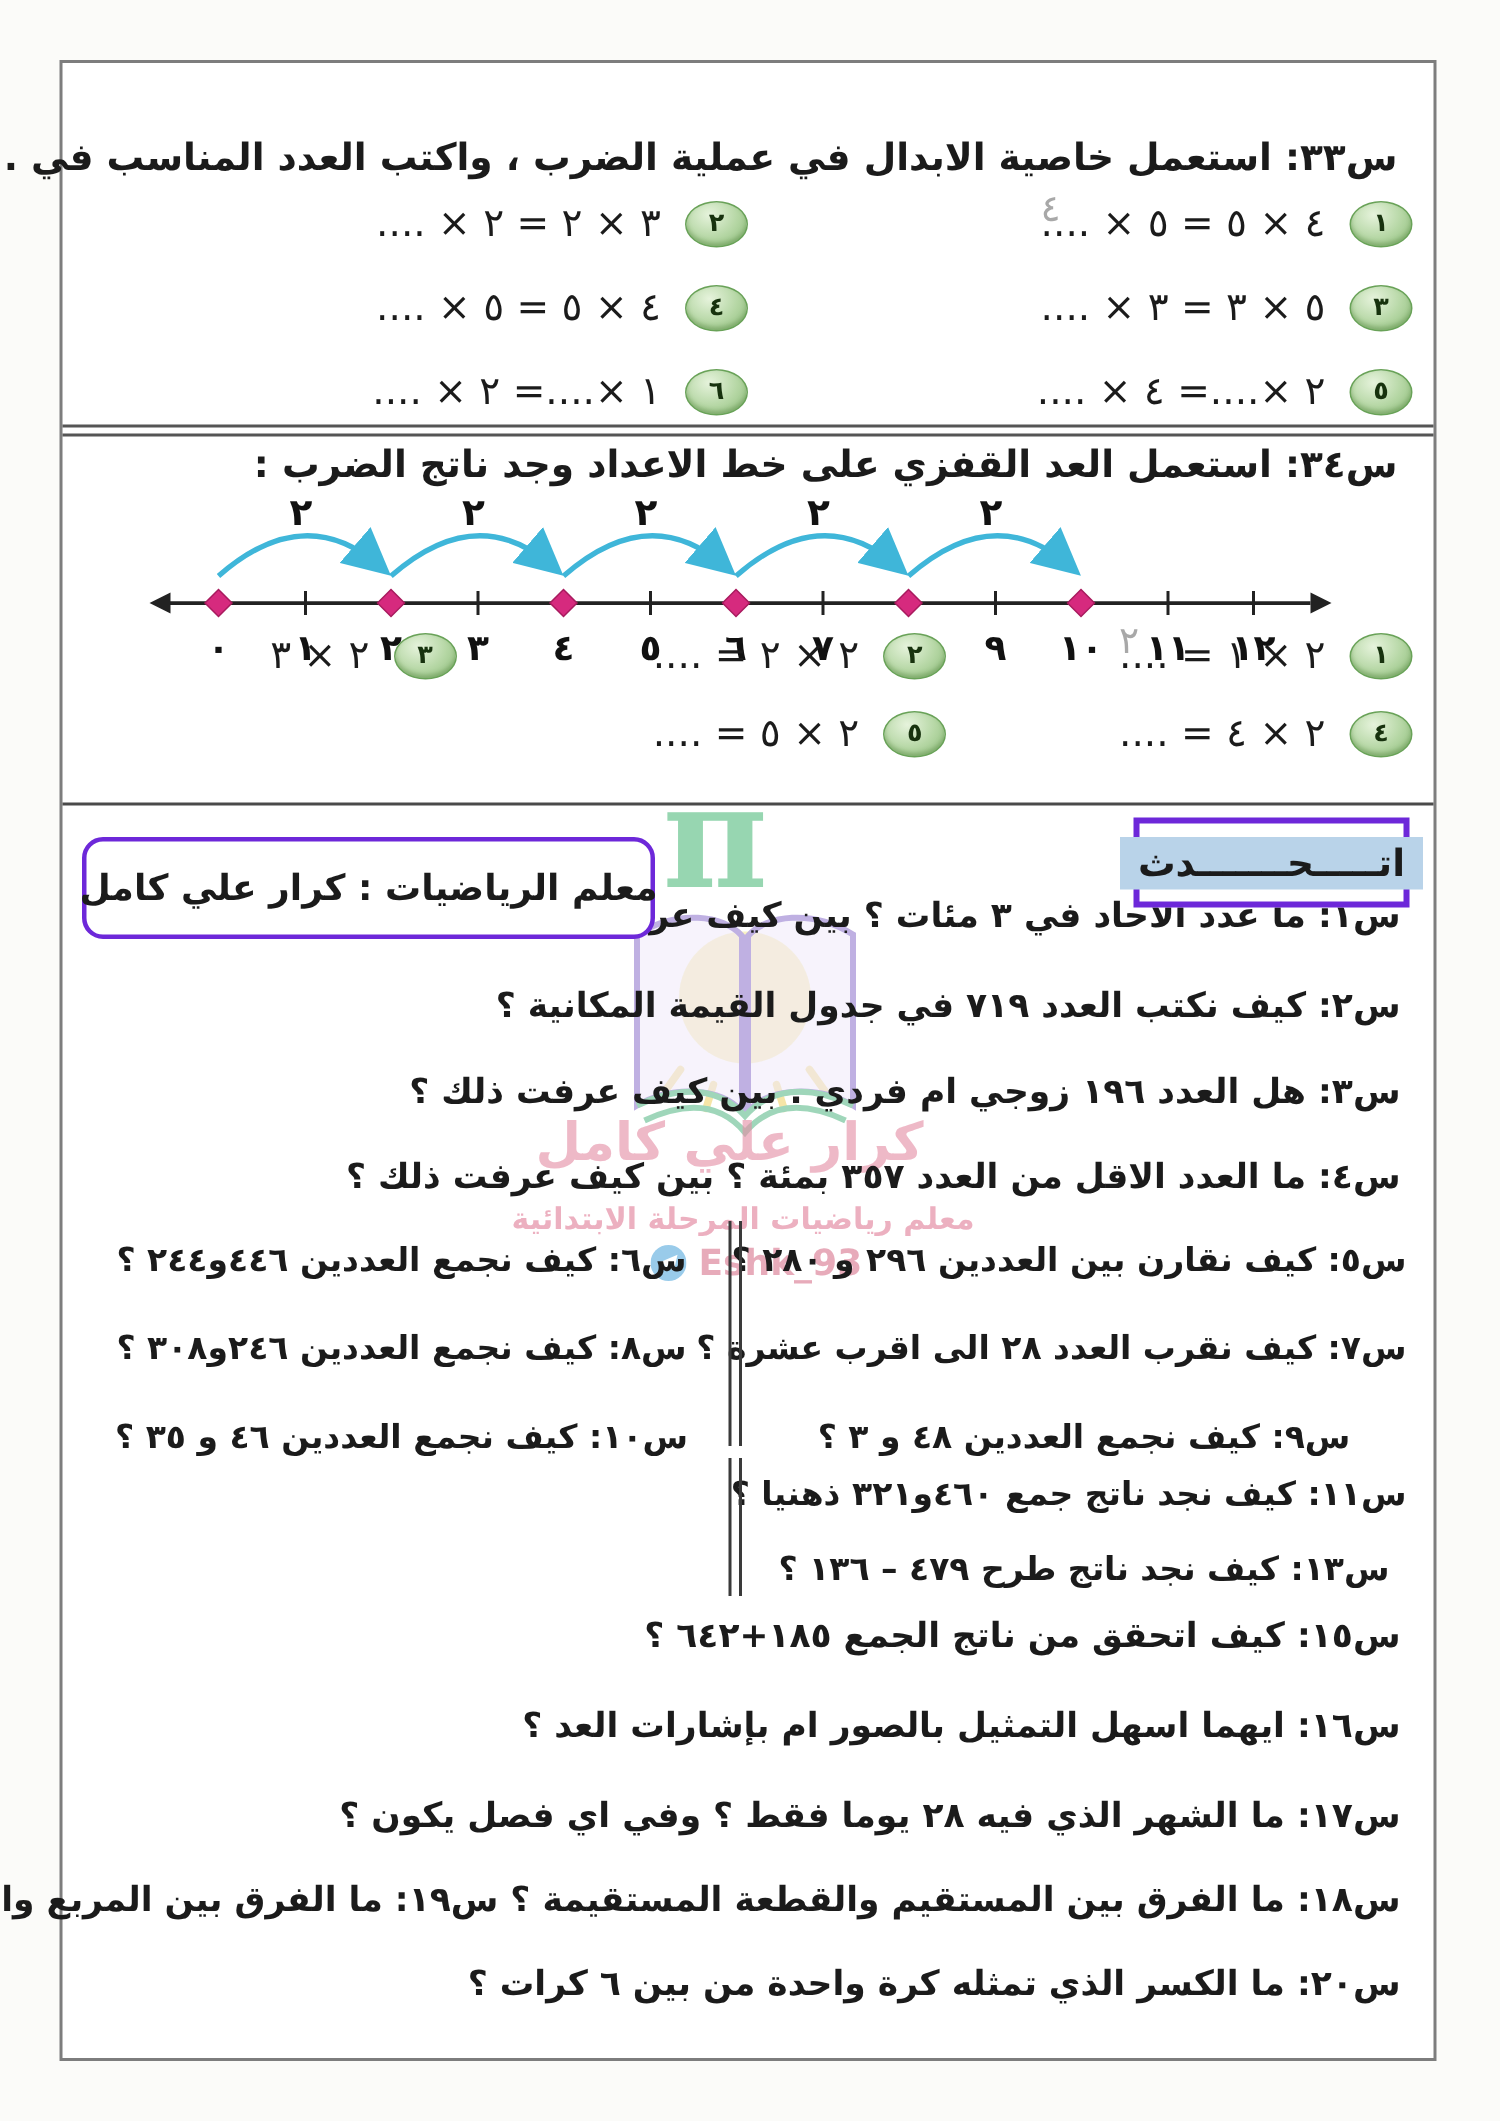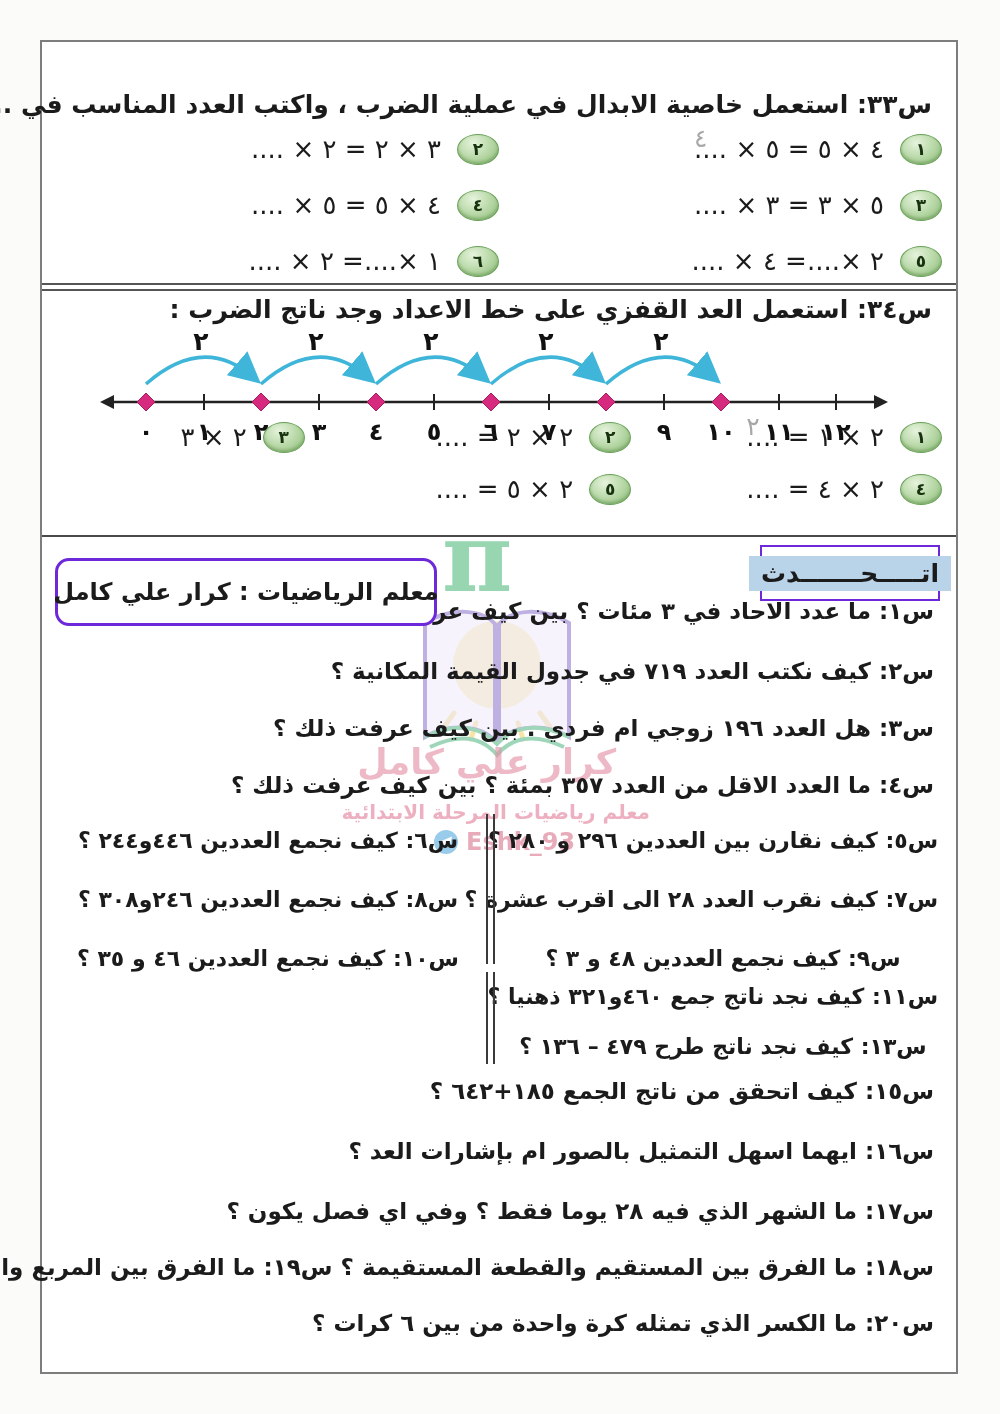--- a/index.html
+++ b/index.html
@@ -34,21 +34,21 @@
   #rule1{top:241px;}
   
   #q34-title{top:253px;}
   #numberline{position:absolute;top:288px;left:52px;z-index:2;}
   #q34-grid{position:absolute;top:374px;right:14px;left:14px;display:grid;
     grid-template-columns:1fr 1.05fr .8fr;row-gap:10px;z-index:2;}
   #rule2{position:absolute;top:493px;left:0;right:0;border-top:2px solid #4a4a4a;}
   
   .talk-header{
     position:absolute;top:503px;right:16px;width:176px;height:52px;
-    border:2px solid #6d28d9;background:#fff;display:flex;align-items:center;justify-content:center;z-index:3;
+    border:4px solid #6d28d9;background:#fff;display:flex;align-items:center;justify-content:center;z-index:3;
   }
   .talk-header .hl{background:#b9d3e9;padding:3px 12px;font-size:25px;font-weight:bold;}
   .teacher-box{
     position:absolute;top:516px;left:13px;width:376px;height:62px;
     border:3px solid #6d28d9;border-radius:14px;background:#fff;
     display:flex;align-items:center;justify-content:center;
     font-size:24px;font-weight:bold;z-index:3;white-space:nowrap;
   }
   .qline{position:absolute;right:22px;left:22px;text-align:right;
     font-size:23px;font-weight:bold;white-space:nowrap;z-index:2;}

